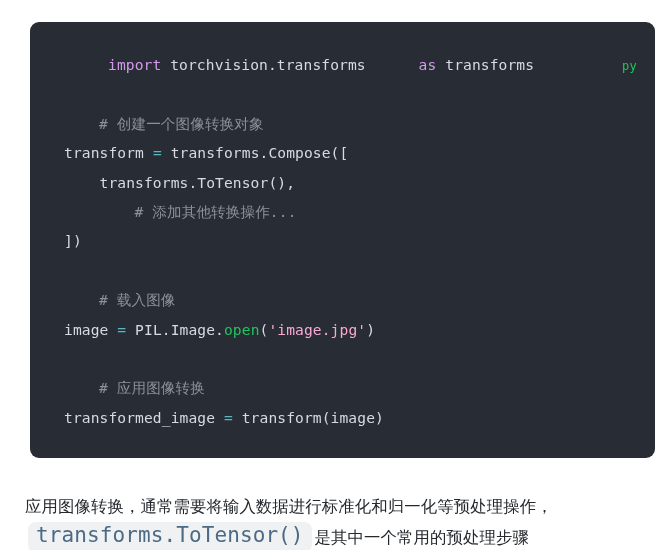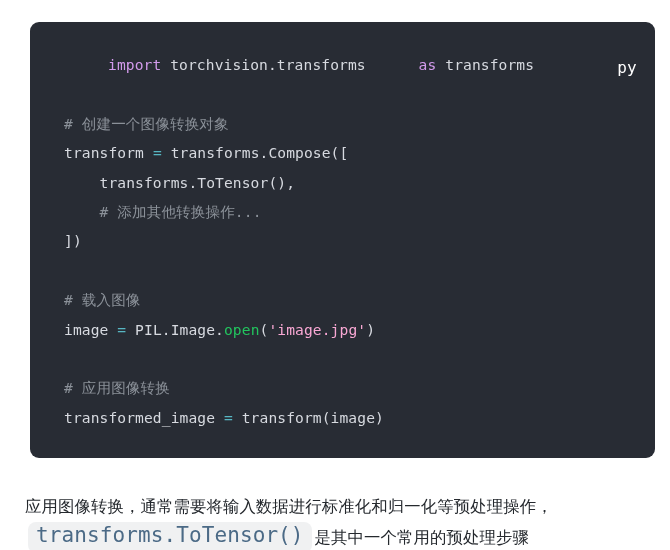--- a/index.html
+++ b/index.html
@@ -32,22 +32,22 @@
     border-radius: 9px;
     box-sizing: border-box;
     overflow: hidden;
   }
 
   .lang-tag {
     position: absolute;
     right: 18px;
     top: 38px;
     font-family: "DejaVu Sans Mono", "Liberation Mono", monospace;
-    font-size: 16px;
-    color: #ffffff;
+    font-size: 12px;
+    color: #22c55e;
     letter-spacing: 0.3px;
     line-height: 1;
   }
 
   .code-area {
     position: absolute;
     left: 34px;
     top: 28px;
     right: 20px;
     font-family: "DejaVu Sans Mono", "Liberation Mono", monospace;
@@ -60,21 +60,21 @@
 
   .code-line {
     min-height: 29.4px;
     white-space: pre;
   }
 
   .tok-kw      { color: #d39bec; margin-left: 44px; }
   .tok-op      { color: #57b6c2; }
   .tok-str     { color: #f9a8d4; }
   .tok-fn      { color: #22c55e; }
-  .tok-comment { color: #8b9199; }
+  .tok-comment { color: #8b9199; margin-left: 35px; }
   .tok-plain   { color: #d7dae0; text-align: right; }
 
   
   .paragraph {
     position: absolute;
     left: 25px;
     top: 475px;
     width: 625px;
     font-family: "Liberation Sans", "DejaVu Sans", sans-serif;
     font-size: 16.4px;

